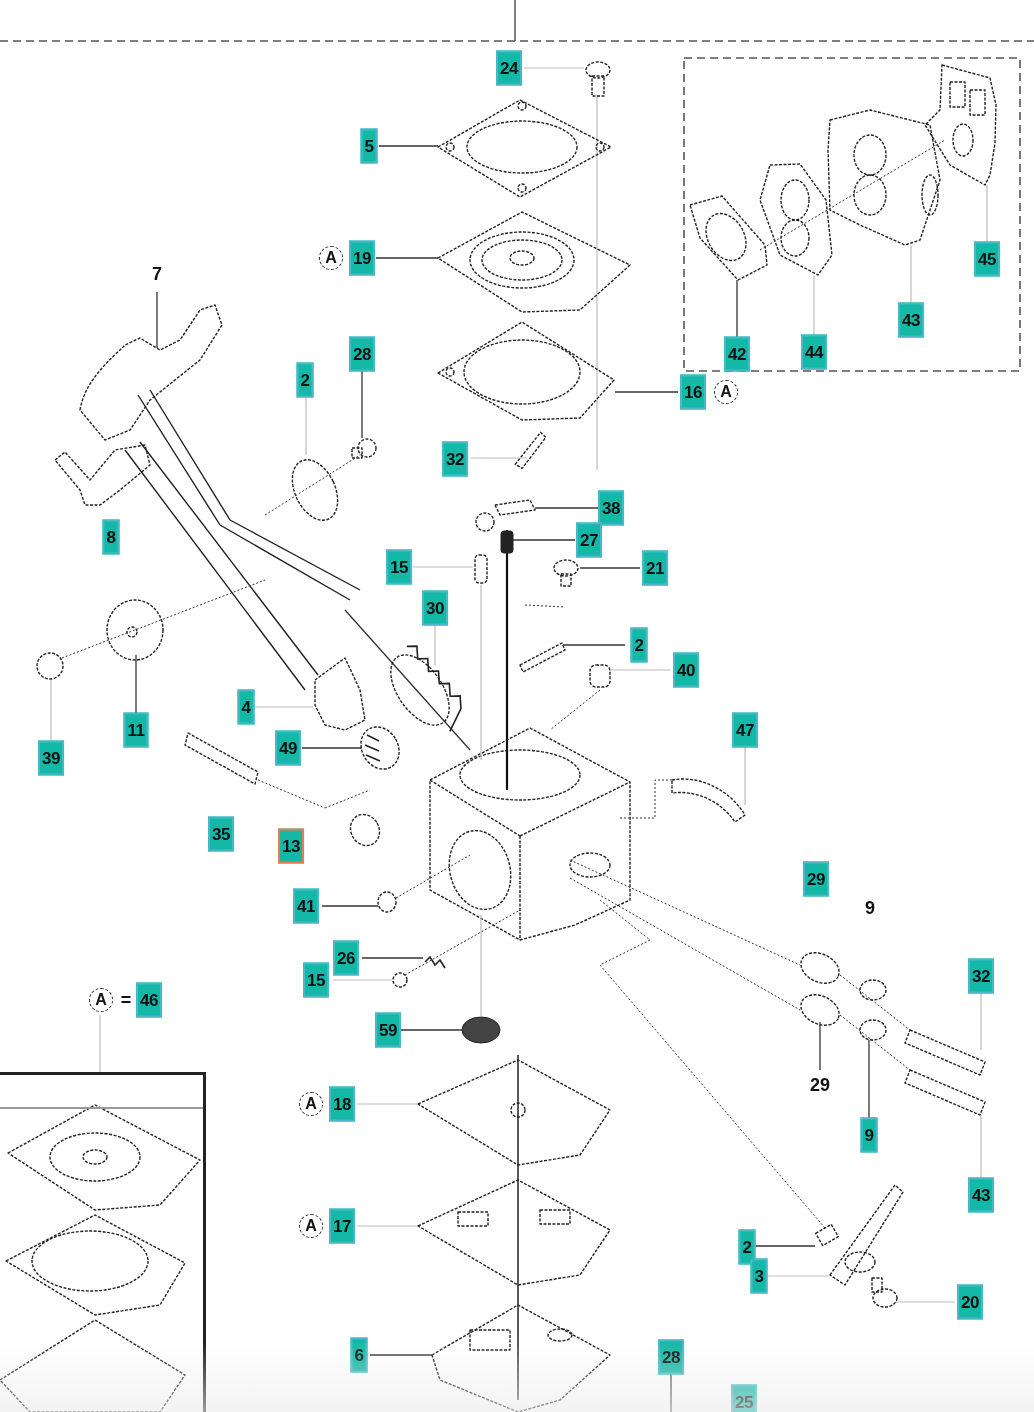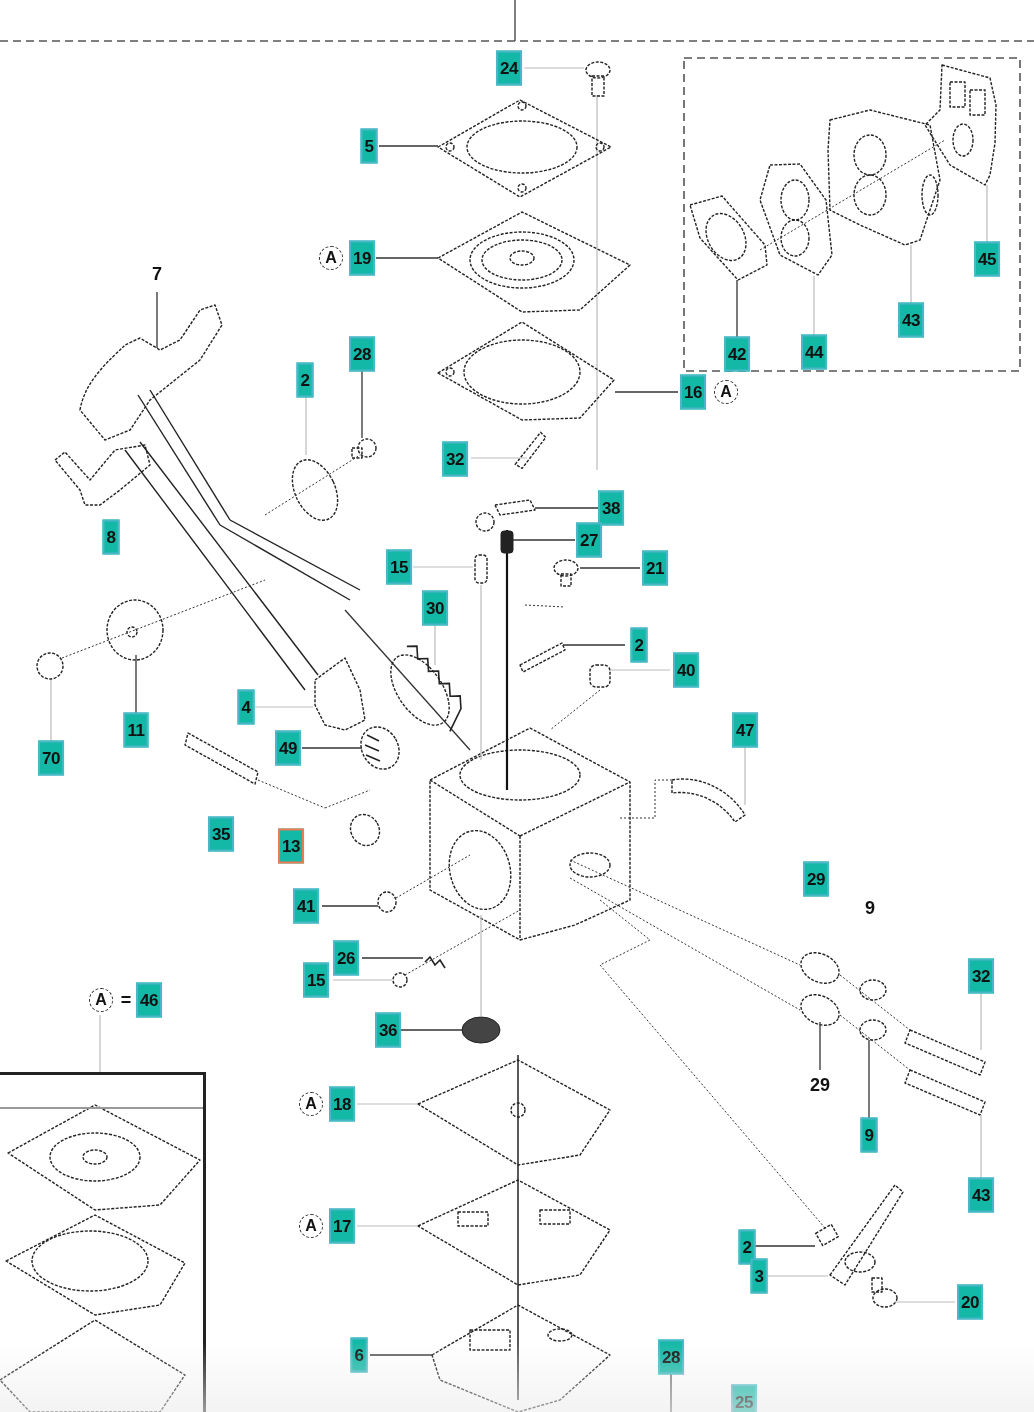--- a/index.html
+++ b/index.html
@@ -338,31 +338,31 @@
 <div class="callout" style="left:455px;top:459px">32</div>
 <div class="callout" style="left:611px;top:508px">38</div>
 <div class="callout" style="left:589px;top:540px">27</div>
 <div class="callout" style="left:399px;top:567px">15</div>
 <div class="callout" style="left:655px;top:568px">21</div>
 <div class="callout" style="left:435px;top:608px">30</div>
 <div class="callout" style="left:639px;top:645px">2</div>
 <div class="callout" style="left:686px;top:670px">40</div>
 <div class="callout" style="left:246px;top:707px">4</div>
 <div class="callout" style="left:136px;top:730px">11</div>
-<div class="callout" style="left:51px;top:758px">70</div>
+<div class="callout" style="left:51px;top:758px">39</div>
 <div class="callout" style="left:288px;top:748px">49</div>
 <div class="callout" style="left:745px;top:730px">47</div>
 <div class="callout" style="left:221px;top:834px">35</div>
 <div class="callout selected" style="left:291px;top:846px">13</div>
 <div class="callout" style="left:306px;top:906px">41</div>
 <div class="callout" style="left:816px;top:879px">29</div>
 <div class="plain" style="left:870px;top:908px">9</div>
 <div class="callout" style="left:346px;top:958px">26</div>
 <div class="callout" style="left:316px;top:980px">15</div>
-<div class="callout" style="left:388px;top:1030px">36</div>
+<div class="callout" style="left:388px;top:1030px">59</div>
 <div class="ref-a" style="left:101px;top:1000px">A</div>
 <div class="equals" style="left:126px;top:1000px">=</div>
 <div class="callout" style="left:149px;top:1000px">46</div>
 <div class="callout" style="left:981px;top:976px">32</div>
 <div class="plain" style="left:820px;top:1085px">29</div>
 <div class="callout" style="left:869px;top:1135px">9</div>
 <div class="callout" style="left:981px;top:1195px">43</div>
 <div class="ref-a" style="left:311px;top:1104px">A</div>
 <div class="callout" style="left:342px;top:1104px">18</div>
 <div class="ref-a" style="left:311px;top:1226px">A</div>

